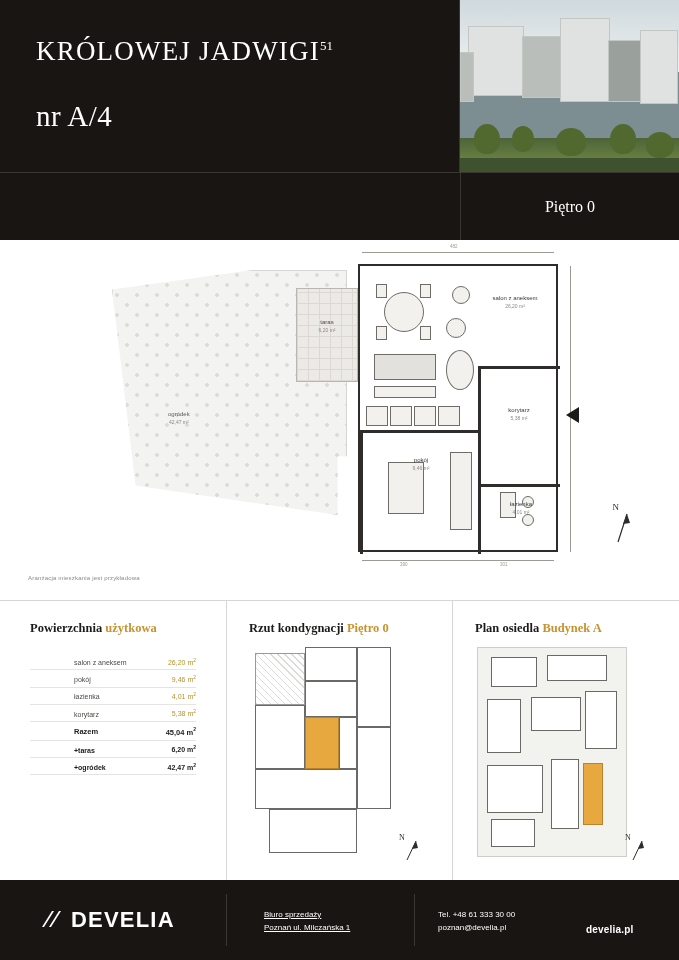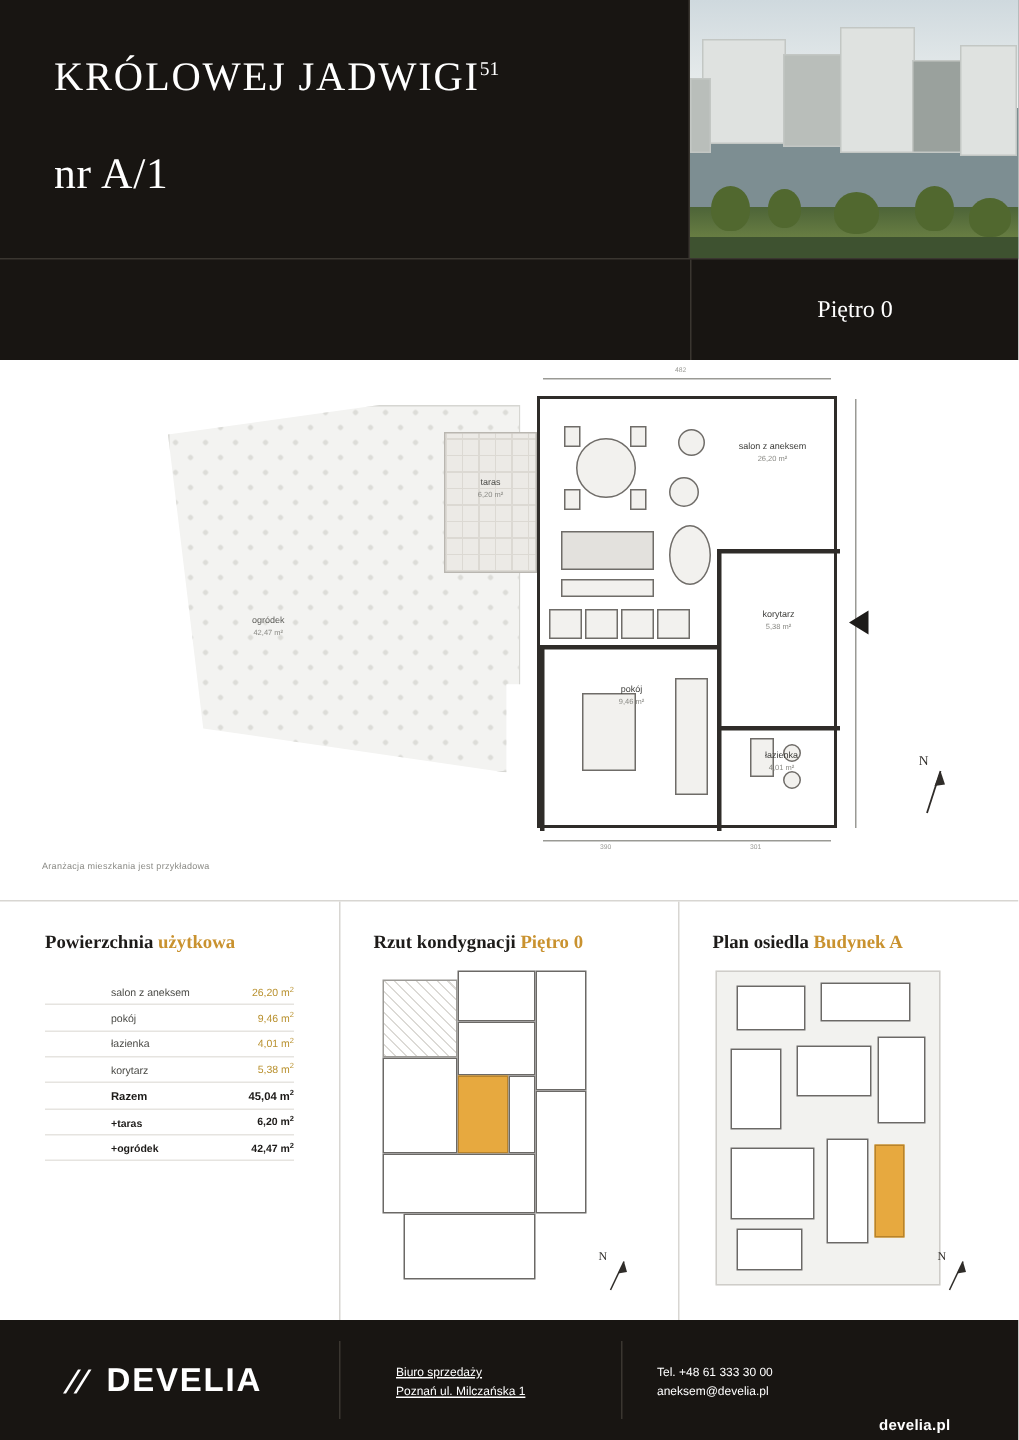--- a/index.html
+++ b/index.html
@@ -167,39 +167,39 @@
   .mini-hatch { position:absolute; border:0.8px solid #9c9a96;
     background-image: repeating-linear-gradient(45deg,#dcdad6 0 1px, transparent 1px 5px); }
   .mini-green { position:absolute; background:#f2f2ef; border:0.8px solid #cfcdc9; }
   .mini-n { position:absolute; font-size:8px; color:#2f2c29; font-family:"Liberation Serif", serif; }
 
   
   .footer {
     position:absolute; left:0; top:880px; width:679px; height:80px; background:#181512;
   }
   .footer-sep { position:absolute; top:14px; width:1px; height:52px; background:#3a3630; }
-  .logo-wrap { position:absolute; left:40px; top:27px; display:flex; align-items:flex-end; gap:7px; }
+  .logo-wrap { position:absolute; left:40px; top:27px; display:flex; align-items:flex-start; gap:7px; }
   .logo-mark { width:24px; height:24px; position:relative; }
   .logo-text { color:#ffffff; font-size:22px; font-weight:700; letter-spacing:1.2px;
     font-family:"Liberation Sans", sans-serif; }
   .foot-txt { position:absolute; color:#ffffff; font-size:8px; line-height:1.65; }
   .foot-site { position:absolute; color:#ffffff; font-size:10px; font-weight:700; letter-spacing:0.2px; }
 </style>
 </head>
 <body>
 
 <div class="page">
 
   <div class="header">
 
     <div class="header-left">
       <div class="header-title">
         <span>KRÓLOWEJ JADWIGI</span><sup>51</sup>
       </div>
-      <div class="header-sub">nr A/1</div>
+      <div class="header-sub">nr A/4</div>
     </div>
 
     <div class="header-photo">
       <div class="photo-sky"></div>
       <div class="photo-bldg" style="left:8px;  top:26px; width:56px; height:70px;"></div>
       <div class="photo-bldg d" style="left:62px; top:36px; width:40px; height:62px;"></div>
       <div class="photo-bldg" style="left:100px;top:18px; width:50px; height:84px;"></div>
       <div class="photo-bldg e" style="left:148px;top:40px; width:34px; height:62px;"></div>
       <div class="photo-bldg" style="left:180px;top:30px; width:38px; height:74px;"></div>
       <div class="photo-bldg d" style="left:0px;  top:52px; width:14px; height:50px;"></div>
@@ -401,19 +401,19 @@
       <span class="logo-text">DEVELIA</span>
     </div>
 
     <div class="foot-txt" style="left:264px; top:28px;text-decoration:underline;">
       <div>Biuro sprzedaży</div>
       <div>Poznań ul. Milczańska 1</div>
     </div>
 
     <div class="foot-txt" style="left:438px; top:28px;">
       <div>Tel. +48 61 333 30 00</div>
-      <div>aneksem@develia.pl</div>
-    </div>
-
-    <div class="foot-site" style="left:586px; top:44px;margin-top:21px;">develia.pl</div>
+      <div>poznan@develia.pl</div>
+    </div>
+
+    <div class="foot-site" style="left:586px; top:44px;">develia.pl</div>
   </div>
 
 </div>
 
 </body></html>

